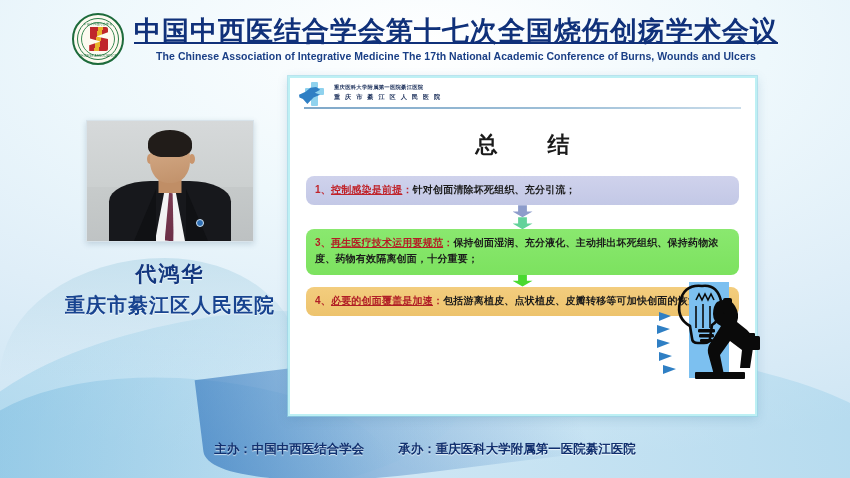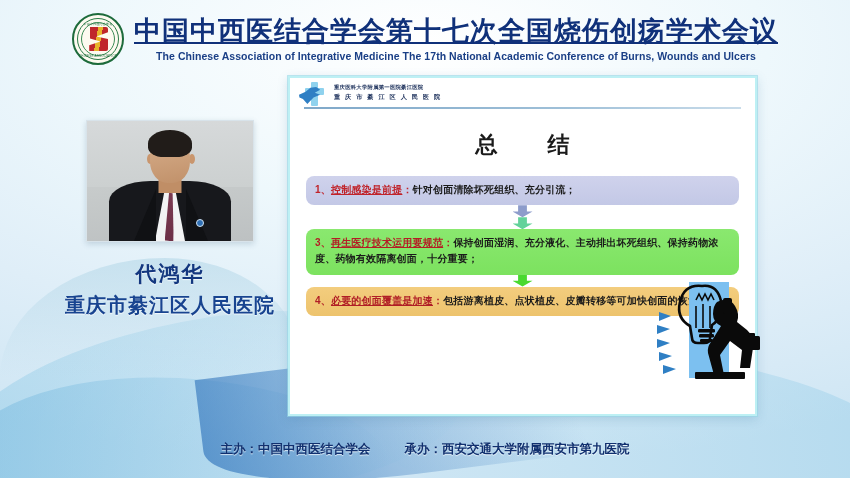--- a/index.html
+++ b/index.html
@@ -345,16 +345,16 @@
         <rect x="68" y="26" width="9" height="16" rx="2"></rect>
         <rect x="88" y="64" width="17" height="14" rx="1.5"></rect>
         <rect x="93" y="61" width="7" height="4" rx="1"></rect>
         <rect x="40" y="100" width="50" height="7" rx="1"></rect>
       </g>
     </svg>
   </div>
 
   <div id="bottom-bar">
     <div class="bottom-item">主办：中国中西医结合学会</div>
-    <div class="bottom-item">承办：西安交通大学附属西安市第九医院</div>
+    <div class="bottom-item">承办：重庆医科大学附属第一医院綦江医院</div>
   </div>
 
 </div>
 
 </body></html>

